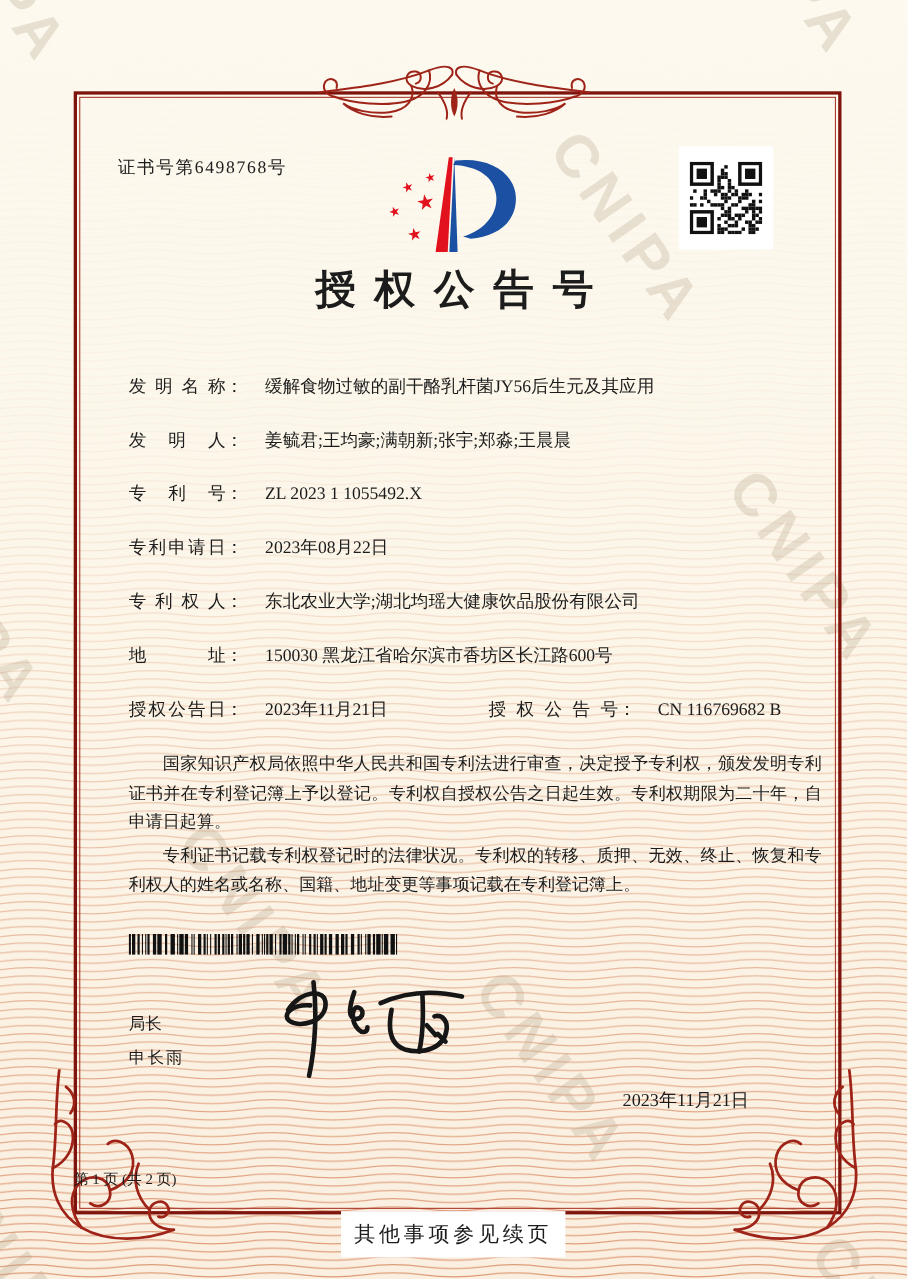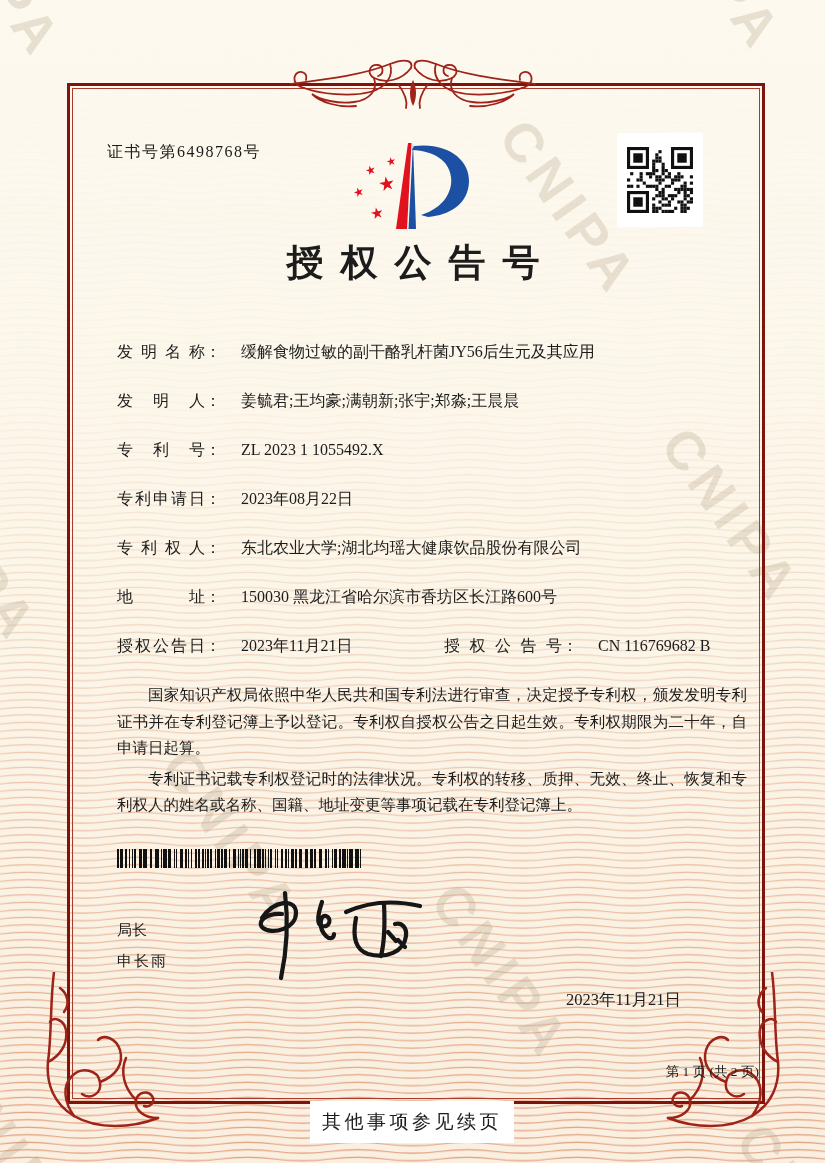--- a/index.html
+++ b/index.html
@@ -32,21 +32,21 @@
   .fval{margin-left:16px;}
   .fval.pairgap{width:202px;}
   .paras{position:absolute; left:117px; top:682px; width:630px; font-size:15.5px; line-height:26.5px; text-align:justify;}
   .paras p{margin:0; text-indent:2em;}
   .paras p + p{margin-top:4px;}
   .barcode{position:absolute; left:117px; top:849px;}
   .signer-title{position:absolute; left:117px; top:921px; font-family:"Liberation Sans",sans-serif; font-size:15px;}
   .signer-name{position:absolute; left:117px; top:952px; font-family:"Liberation Sans",sans-serif; font-size:15px; letter-spacing:2px;}
   .signature{position:absolute; left:238px; top:888px;}
   .issue-date{position:absolute; left:566px; top:989px; font-size:16.5px;}
-  .page-indicator{position:absolute; left:67px; top:1063px; width:692px; text-align:right; font-size:13.5px;}
+  .page-indicator{position:absolute; left:67px; top:1063px; width:692px; text-align:left; font-size:13.5px;}
   .cont-note{
     position:absolute; left:412px; top:1101px; transform:translateX(-50%);
     background:#fff; padding:8px 12px; font-size:19px; letter-spacing:3.5px; white-space:nowrap;
   }
   .orn{position:absolute; pointer-events:none;}
   .orn.br{transform:scaleX(-1);}
 </style>
 </head>
 <body>
 

